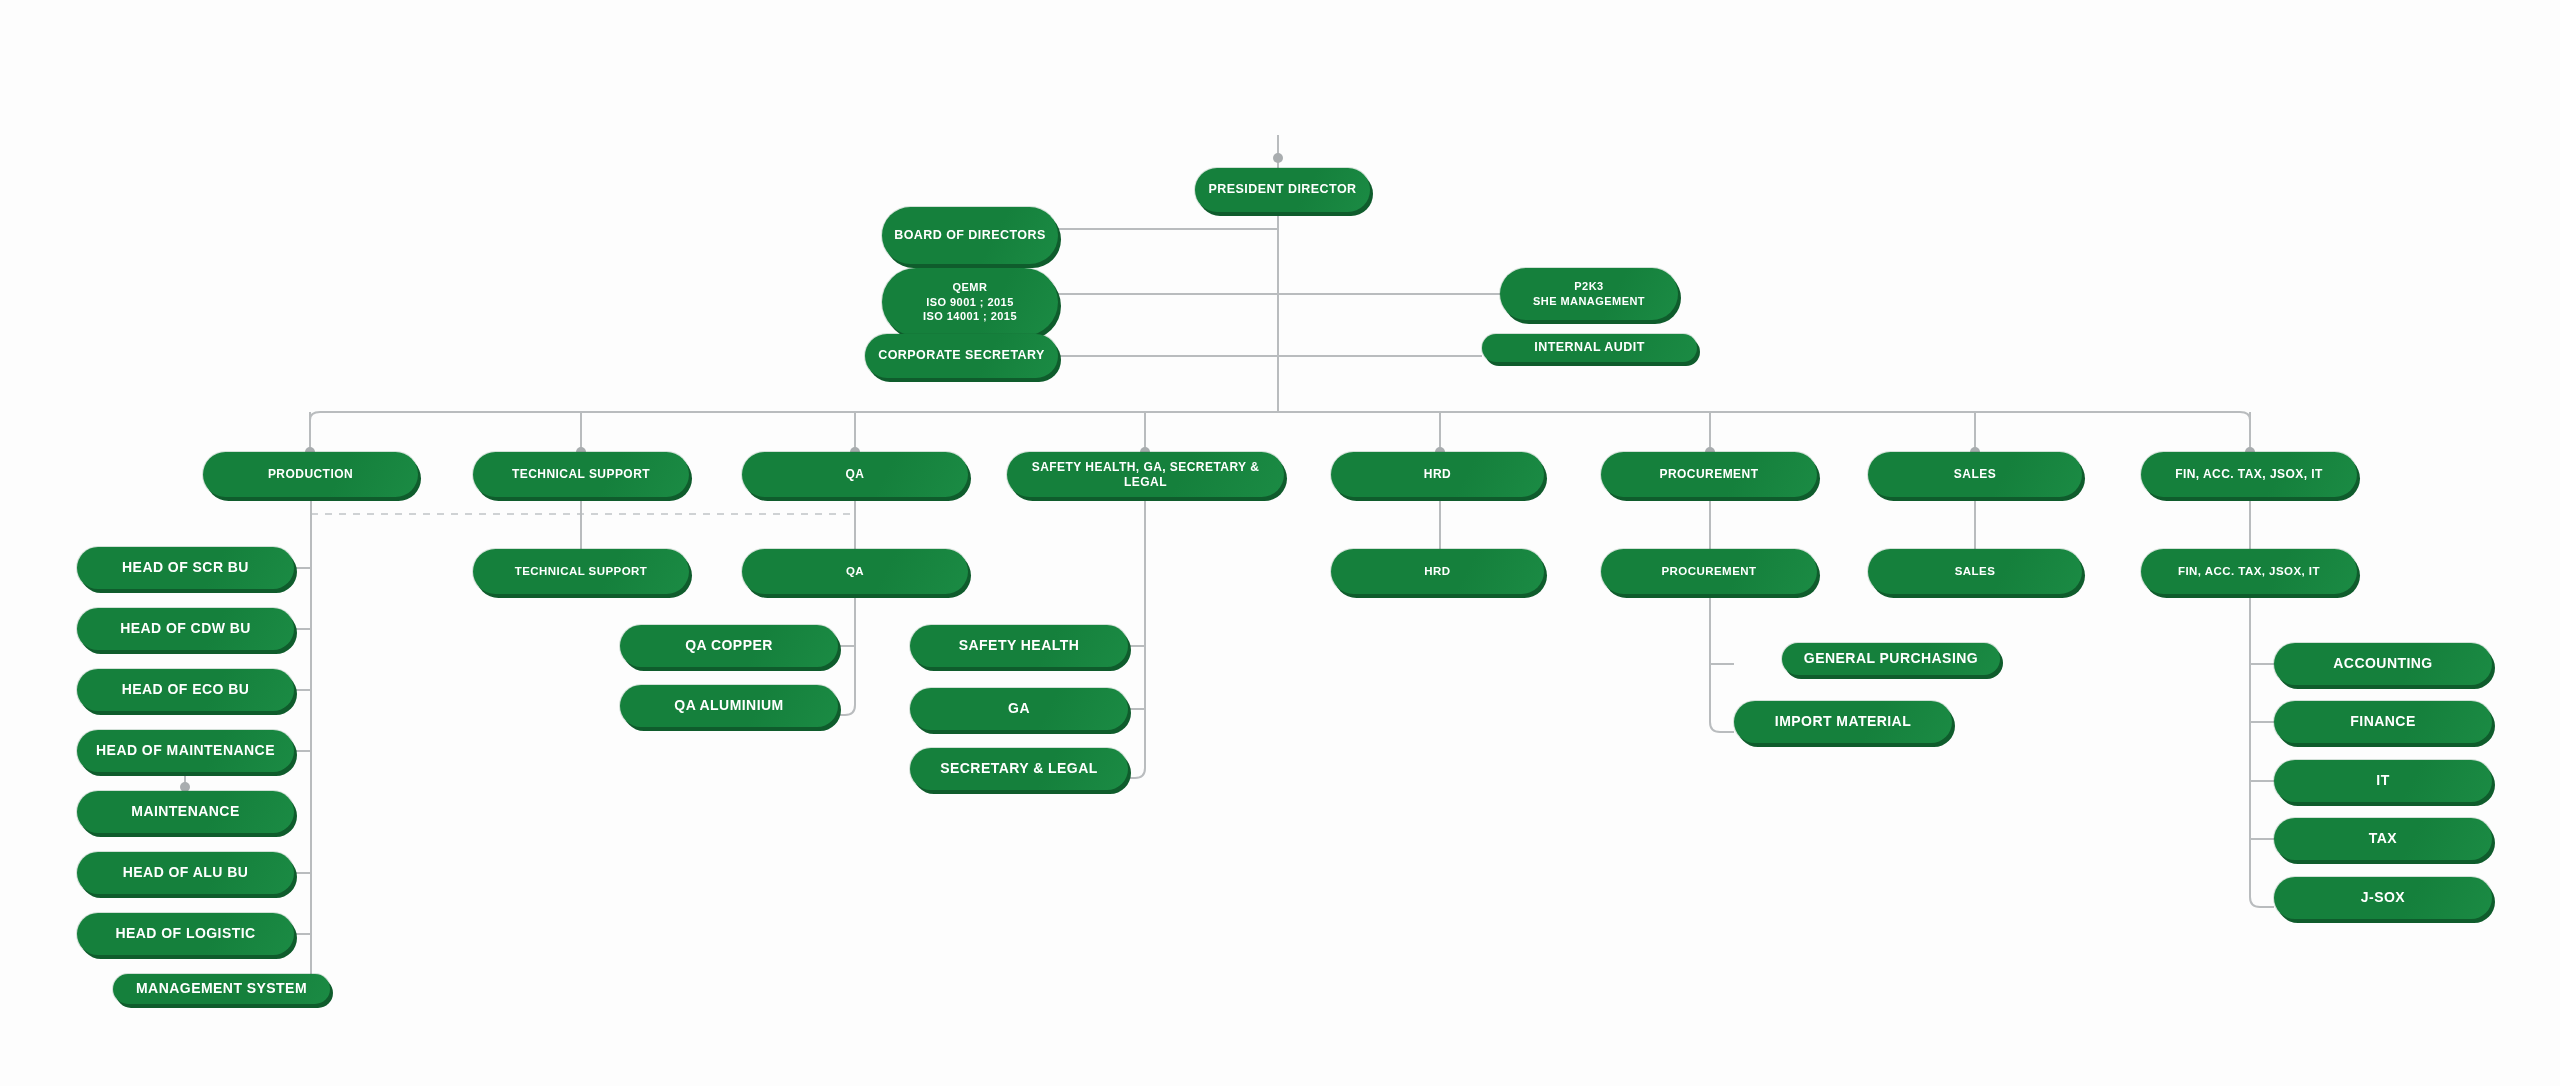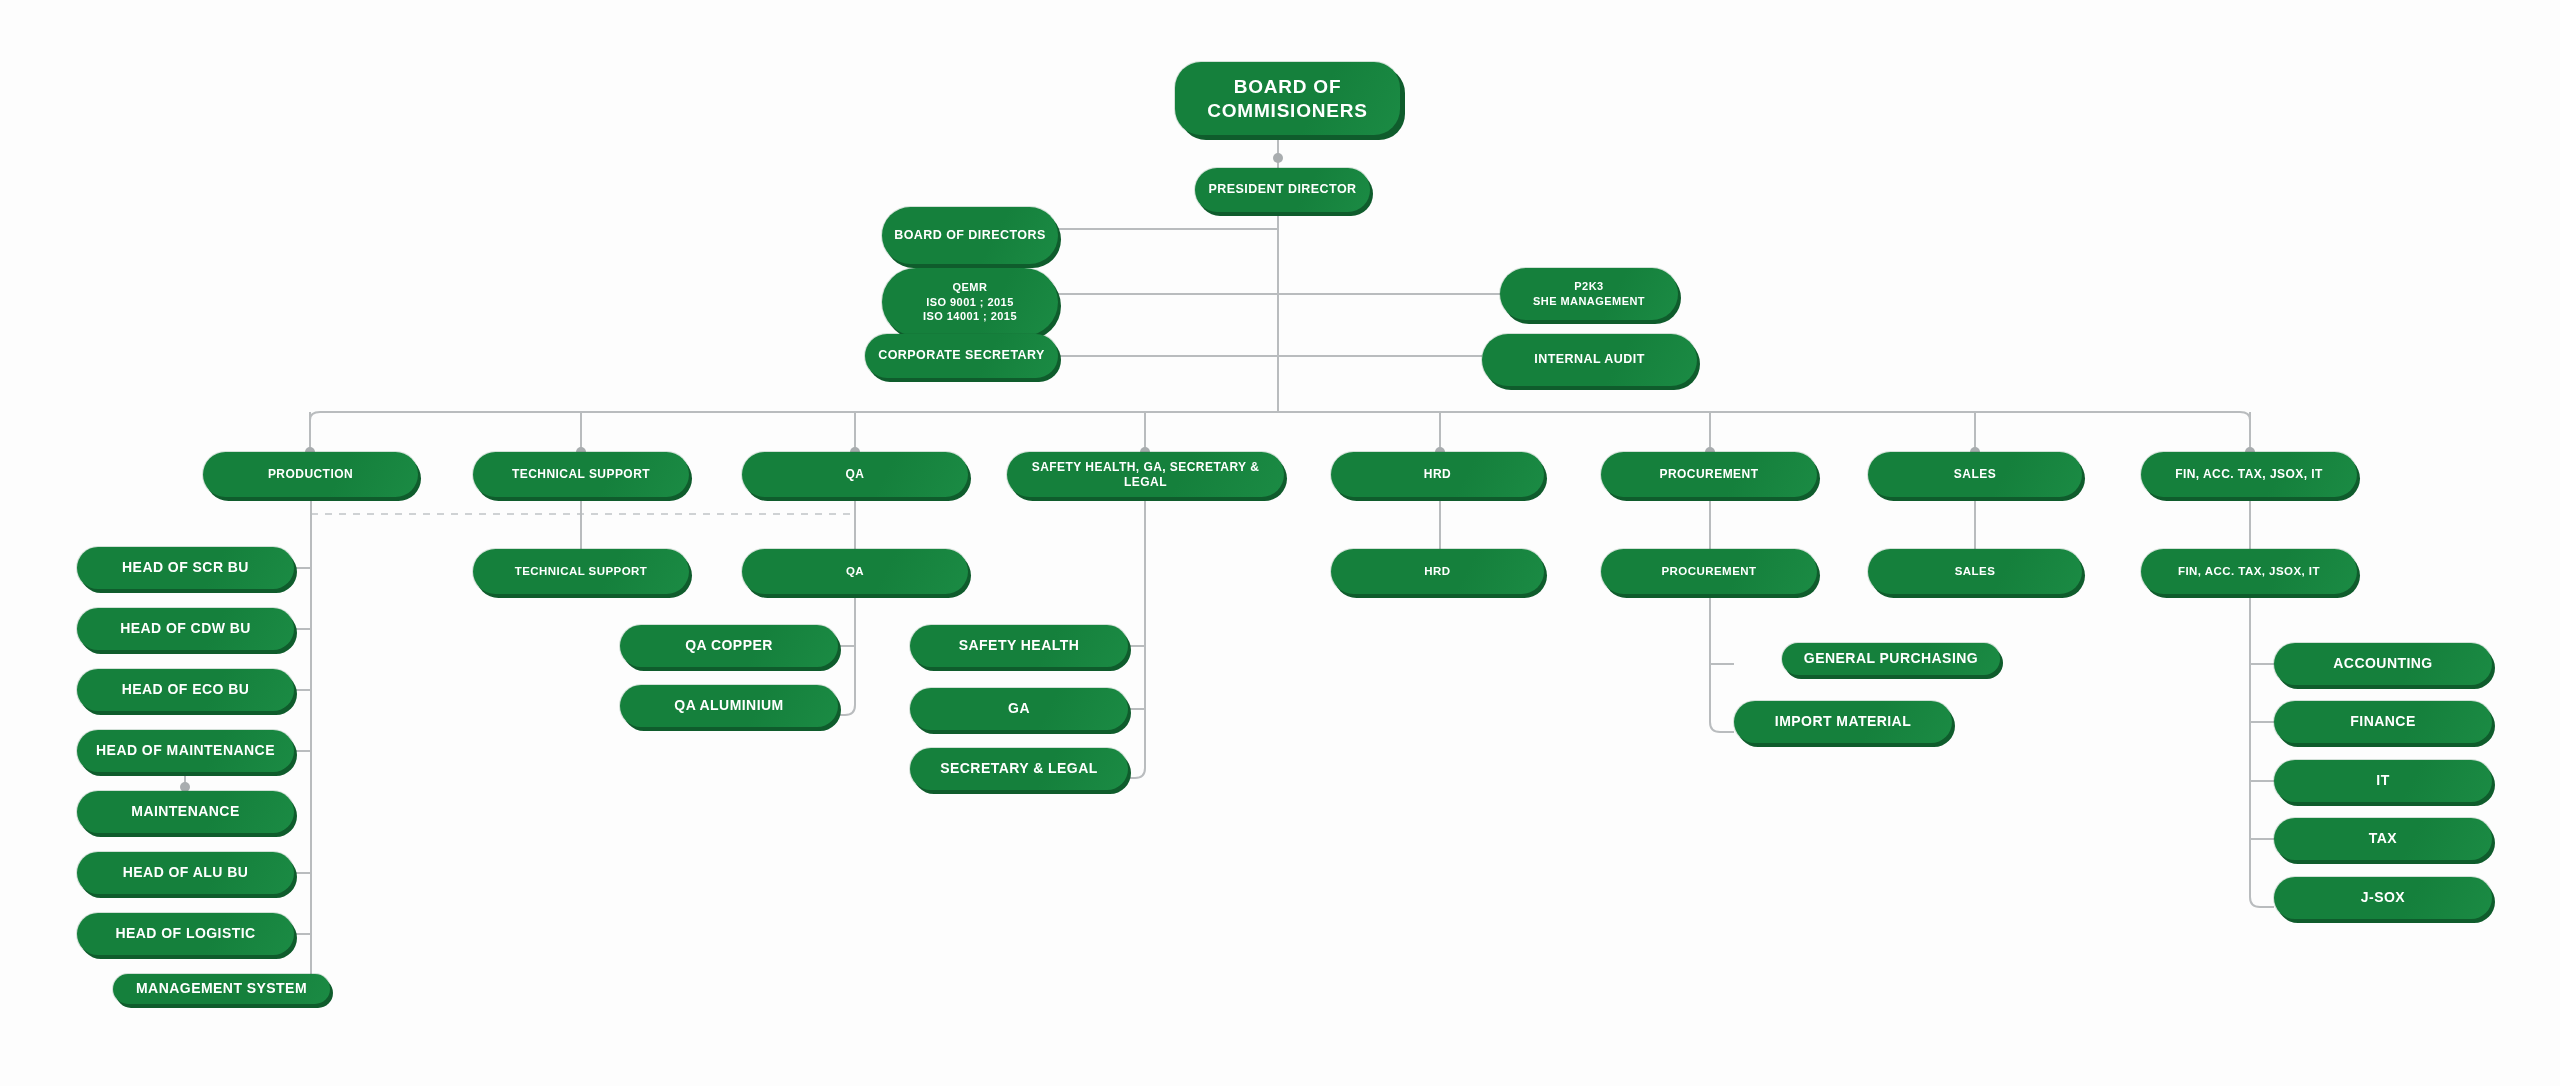--- a/index.html
+++ b/index.html
@@ -145,24 +145,20 @@
     <line x1="1975" y1="497" x2="1975" y2="552"></line>
 
     <line x1="2250" y1="497" x2="2250" y2="552"></line>
     <path d="M 2250 575 L 2250 897 Q 2250 907 2260 907 L 2274 907"></path>
     <line x1="2250" y1="664" x2="2274" y2="664"></line>
     <line x1="2250" y1="722" x2="2274" y2="722"></line>
     <line x1="2250" y1="781" x2="2274" y2="781"></line>
     <line x1="2250" y1="839" x2="2274" y2="839"></line>
   </svg>
 
-  <div class="node n-root" style="left:1175px;top:62px;width:225px;height:73px;">
-    <span>BOARD OF
-COMMISIONERS</span>
-  </div>
 
   <div class="node n-lvl2" style="left:1195px;top:168px;width:175px;height:44px;">
     <span>PRESIDENT DIRECTOR</span>
   </div>
 
   <div class="node n-lvl2" style="left:882px;top:207px;width:176px;height:57px;">
     <span>BOARD OF DIRECTORS</span>
   </div>
 
   <div class="node n-multi" style="left:882px;top:268px;width:176px;height:68px;">
@@ -173,21 +169,21 @@
 
   <div class="node n-lvl2" style="left:865px;top:334px;width:193px;height:44px;">
     <span>CORPORATE SECRETARY</span>
   </div>
 
   <div class="node n-multi" style="left:1500px;top:268px;width:178px;height:52px;">
     <span>P2K3
 SHE MANAGEMENT</span>
   </div>
 
-  <div class="node n-lvl2" style="left:1482px;top:334px;width:215px;height:52px;">
+  <div class="node n-lvl2" style="left:1482px;top:334px;width:215px;height:28px;">
     <span>INTERNAL AUDIT</span>
   </div>
 
   <div class="node n-dept" style="left:203px;top:452px;width:215px;height:45px;">
     <span>PRODUCTION</span>
   </div>
   <div class="node n-dept" style="left:473px;top:452px;width:216px;height:45px;">
     <span>TECHNICAL SUPPORT</span>
   </div>
   <div class="node n-dept" style="left:742px;top:452px;width:226px;height:45px;">

